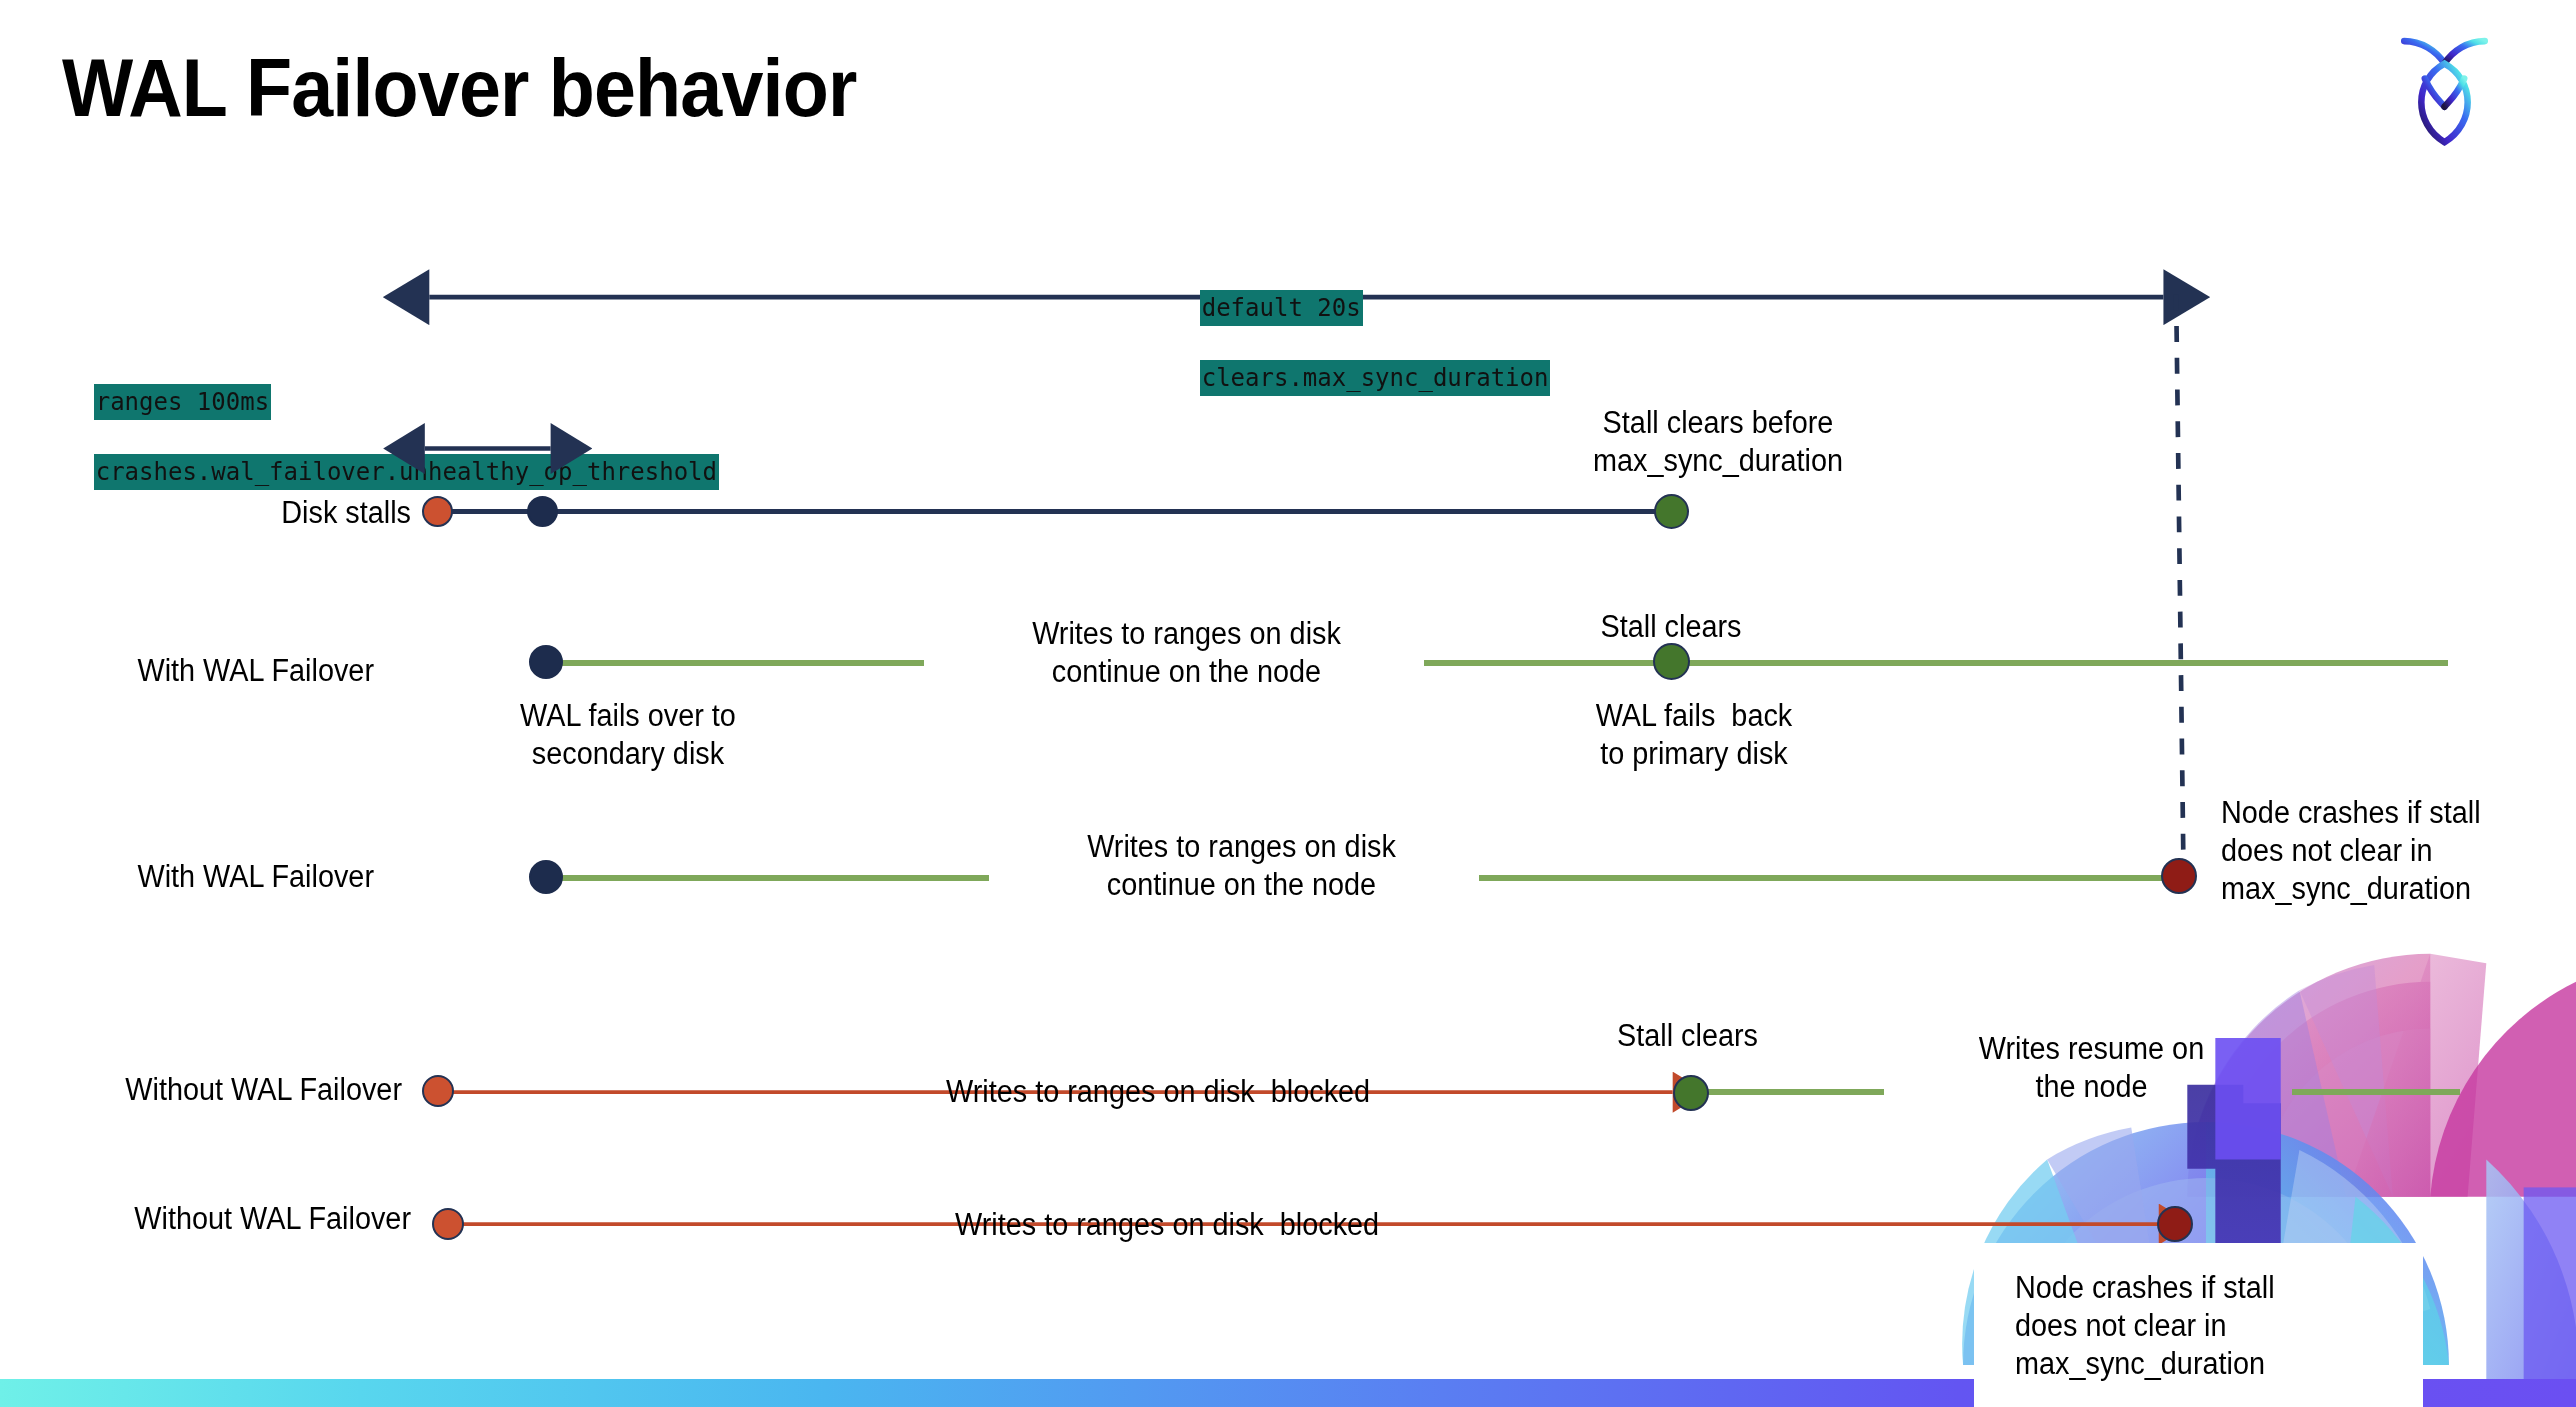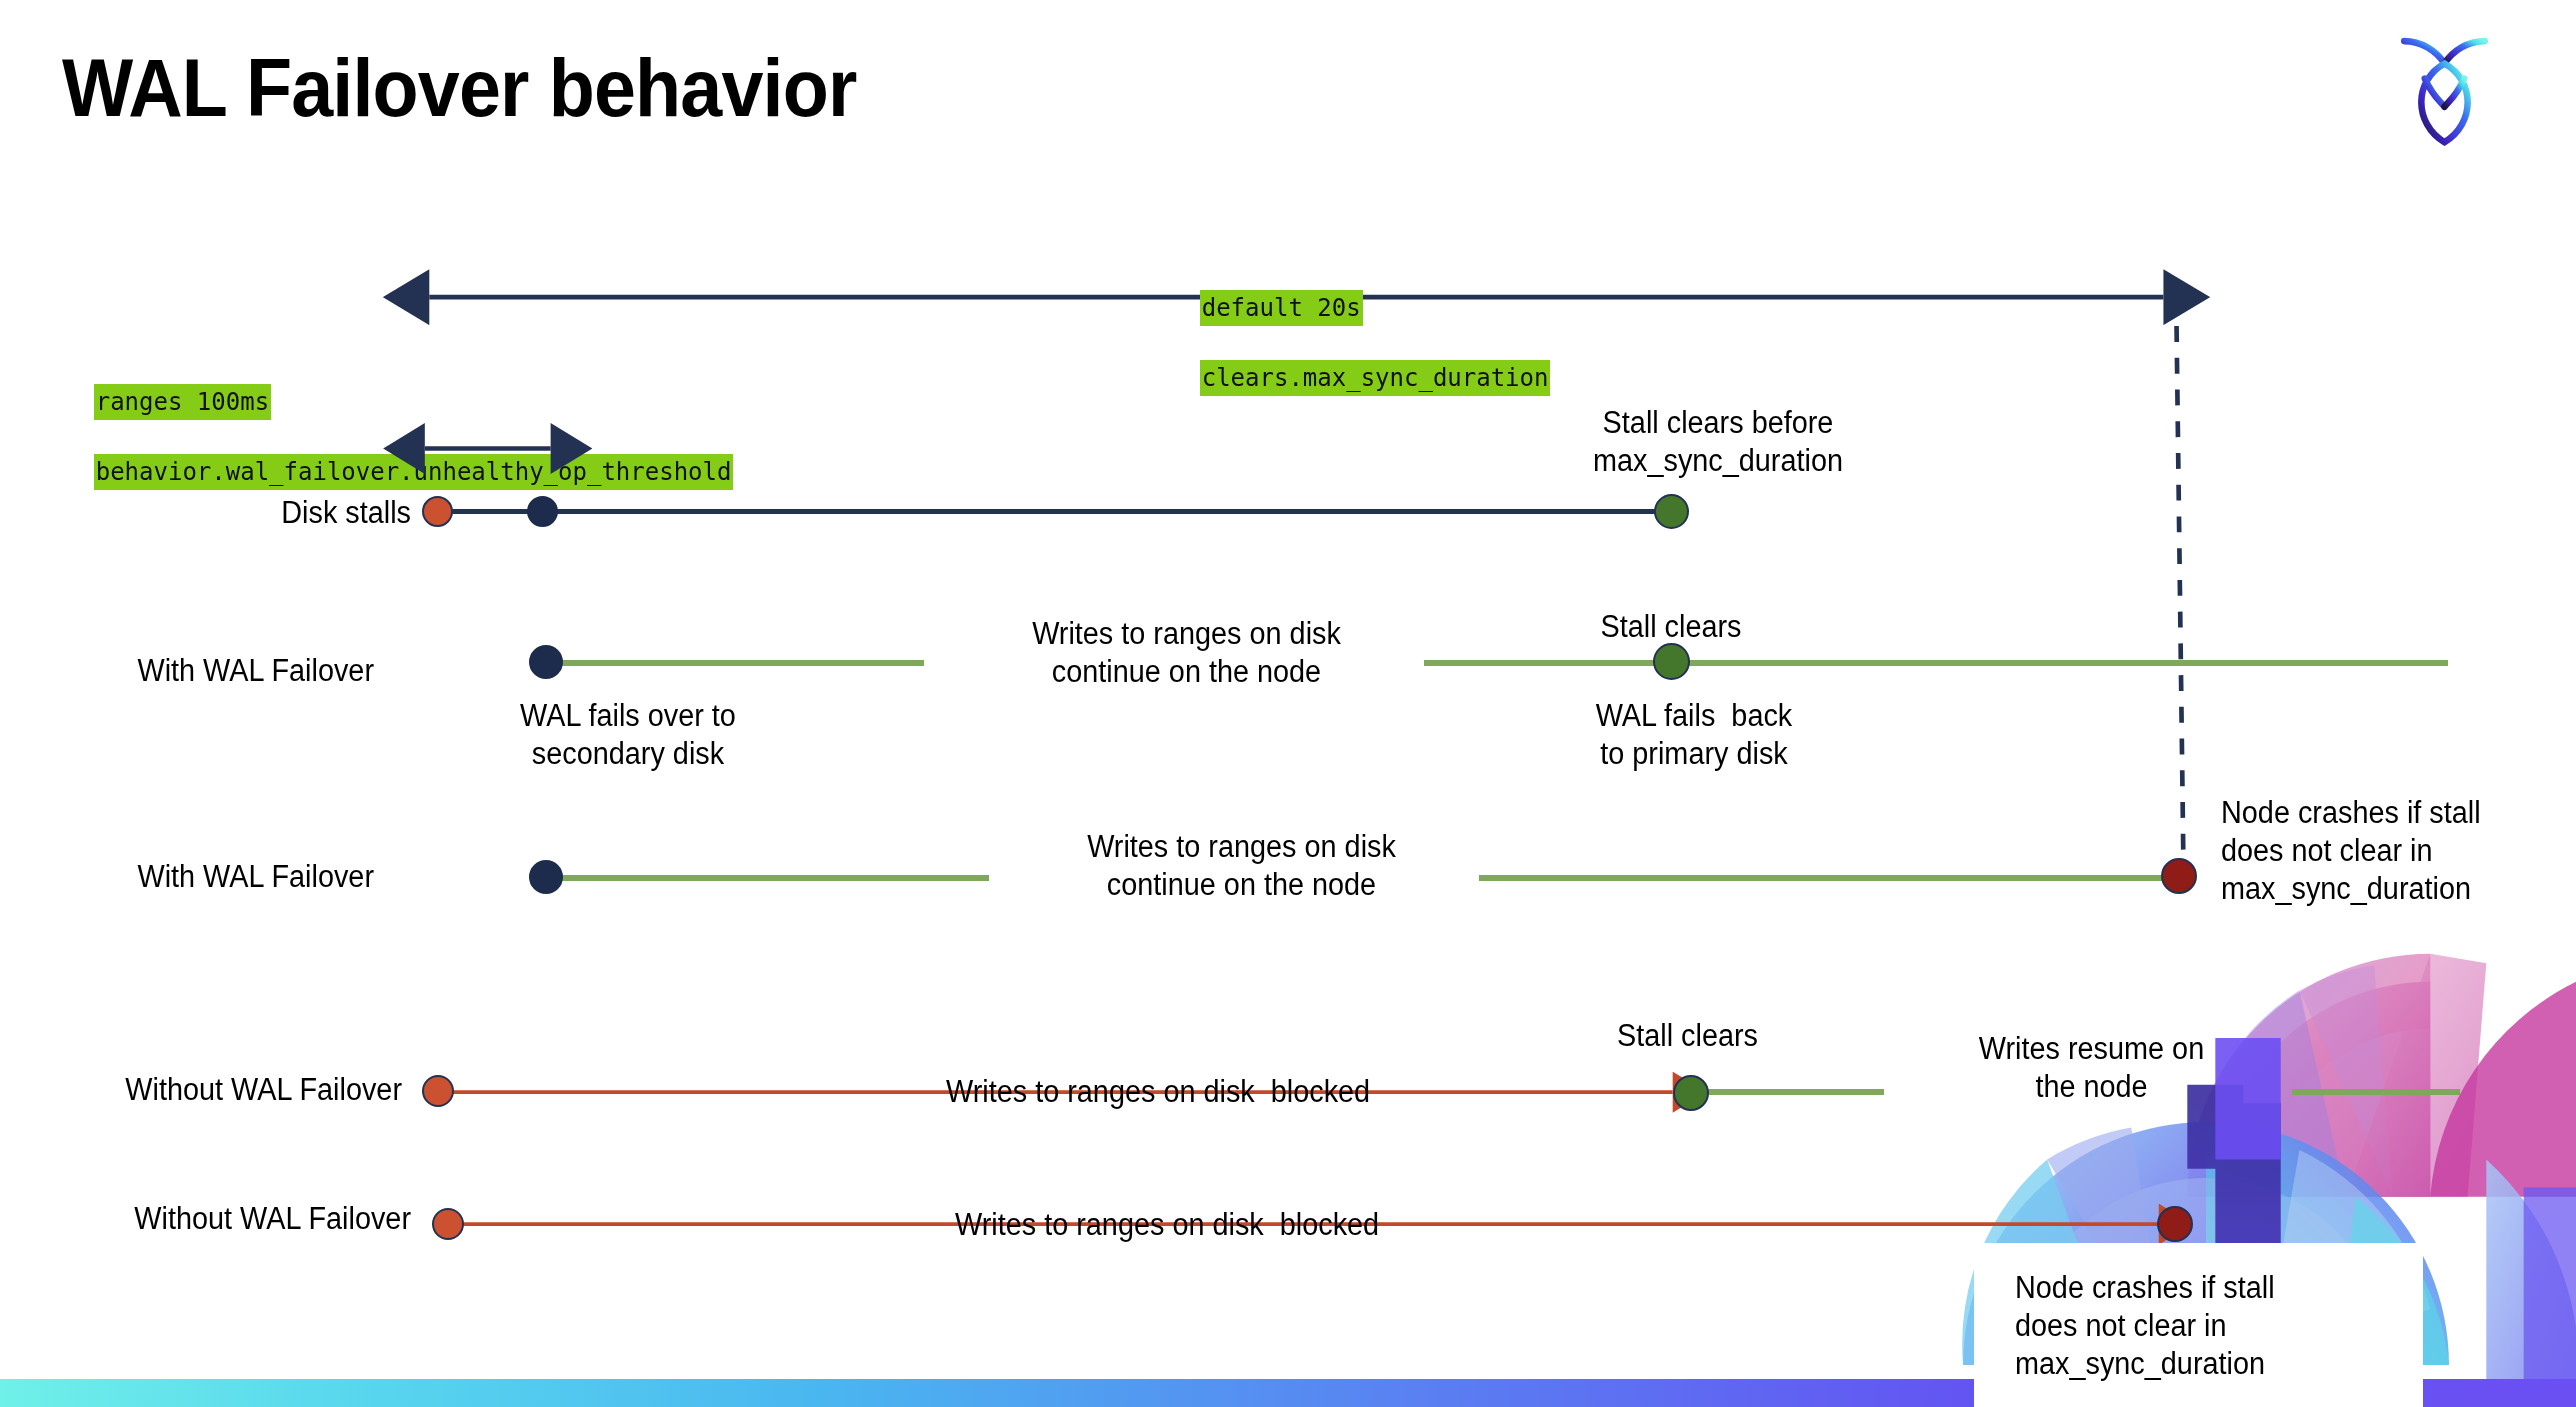--- a/index.html
+++ b/index.html
@@ -25,21 +25,21 @@
   
   .deco{position:absolute;left:1907px;top:879px;width:669px;height:529px;overflow:hidden;pointer-events:none;}
   .bottombar{position:absolute;left:0;top:1379px;width:2576px;height:29px;
     background:linear-gradient(90deg,#6ff0e8 0%,#58d6ee 14%,#4ab6f0 32%,#5a7ef2 56%,#6355f2 76%,#6b4ff2 100%);}
 
   
   .code{
     position:absolute;font-family:"DejaVu Sans Mono","Liberation Mono",monospace;
     font-size:24px;line-height:1.42;color:#111;white-space:pre;
   }
-  .code span{background:#84cc16;display:inline-block;padding:0.9px 1.9px;}
+  .code span{background:#0f766e;display:inline-block;padding:0.9px 1.9px;}
 
   
   .lbl{
     position:absolute;font-size:31px;line-height:1.22;color:#000;
     transform:scaleX(.93);transform-origin:left top;white-space:pre;
   }
   .lbl.ctr{transform-origin:center top;text-align:center;}
   .lbl.rgt{transform-origin:right top;text-align:right;}
 
   
@@ -166,21 +166,21 @@
     <line x1="18" y1="28" x2="1876" y2="28" stroke="#233253" stroke-width="5" marker-start="url(#ahL)" marker-end="url(#ahR)"></line>
   </svg>
 
   <div class="code" style="left:1142px;top:256px;">
     <span>default 20s</span><br>
     <span>clears.max_sync_duration</span>
   </div>
 
   <div class="code" style="left:36px;top:350px;">
     <span>ranges 100ms</span><br>
-    <span>behavior.wal_failover.unhealthy_op_threshold</span>
+    <span>crashes.wal_failover.unhealthy_op_threshold</span>
   </div>
 
   <svg style="position:absolute;left:411px;top:430px;" width="159" height="37" viewBox="0 0 170 40">
     <defs>
       <marker id="ahL2" markerWidth="11" markerHeight="11" refX="9" refY="5.5" orient="auto">
         <path d="M9,0 L9,11 L0,5.5 Z" fill="#233253"></path>
       </marker>
       <marker id="ahR2" markerWidth="11" markerHeight="11" refX="2" refY="5.5" orient="auto">
         <path d="M2,0 L2,11 L11,5.5 Z" fill="#233253"></path>
       </marker>

